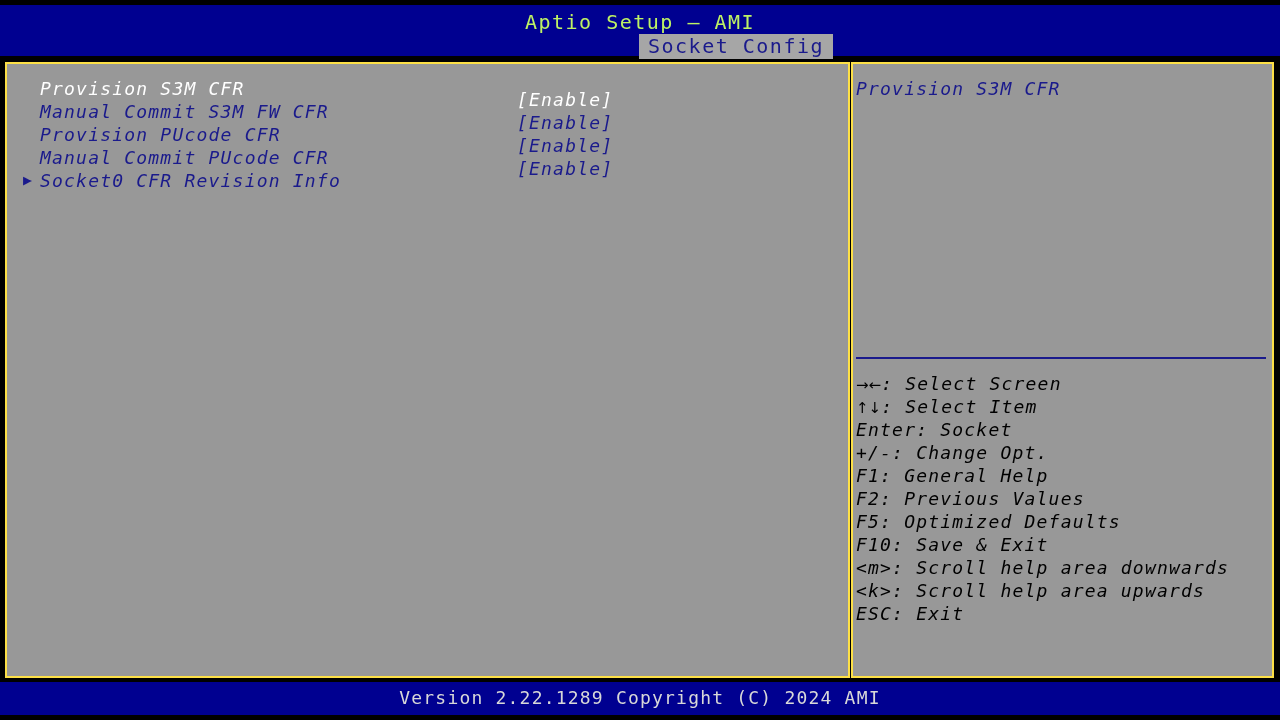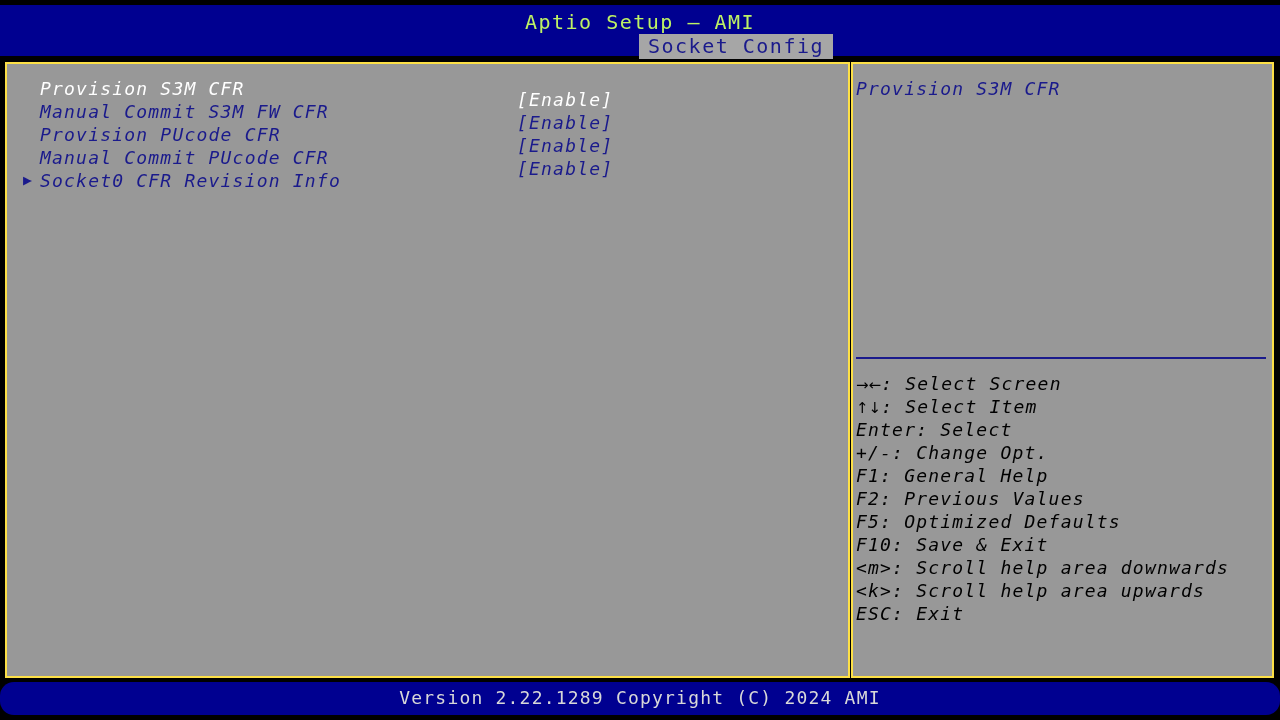--- a/index.html
+++ b/index.html
@@ -167,21 +167,20 @@
   }
 
   
   .footer {
     position: absolute;
     left: 0;
     top: 682px;
     width: 1280px;
     height: 33px;
     background: #000090;
-    border-radius: 14px;
   }
   .footer-text {
     position: absolute;
     left: 0;
     top: 4px;
     width: 1280px;
     text-align: center;
     color: #d8d8d8;
     font-size: 18px;
     letter-spacing: 1.2px;
@@ -210,21 +209,21 @@
         <div class="menu-row"><span class="row-arrow">▶</span><span class="row-label">Socket0 CFR Revision Info</span></div>
       </div>
   </div>
 
   <div class="panel" id="help-panel">
     <div class="help-text">Provision S3M CFR</div>
     <div class="help-divider"></div>
     <div class="key-list" id="key-list">
         <div class="key-row"><span class="key-glyph">→←</span><span>: Select Screen</span></div>
         <div class="key-row"><span class="key-glyph">↑↓</span><span>: Select Item</span></div>
-        <div class="key-row"><span>Enter: Select</span></div>
+        <div class="key-row"><span>Enter: Socket</span></div>
         <div class="key-row"><span>+/-: Change Opt.</span></div>
         <div class="key-row"><span>F1: General Help</span></div>
         <div class="key-row"><span>F2: Previous Values</span></div>
         <div class="key-row"><span>F5: Optimized Defaults</span></div>
         <div class="key-row"><span>F10: Save &amp; Exit</span></div>
         <div class="key-row"><span>&lt;m&gt;: Scroll help area downwards</span></div>
         <div class="key-row"><span>&lt;k&gt;: Scroll help area upwards</span></div>
         <div class="key-row"><span>ESC: Exit</span></div>
       </div>
   </div>

